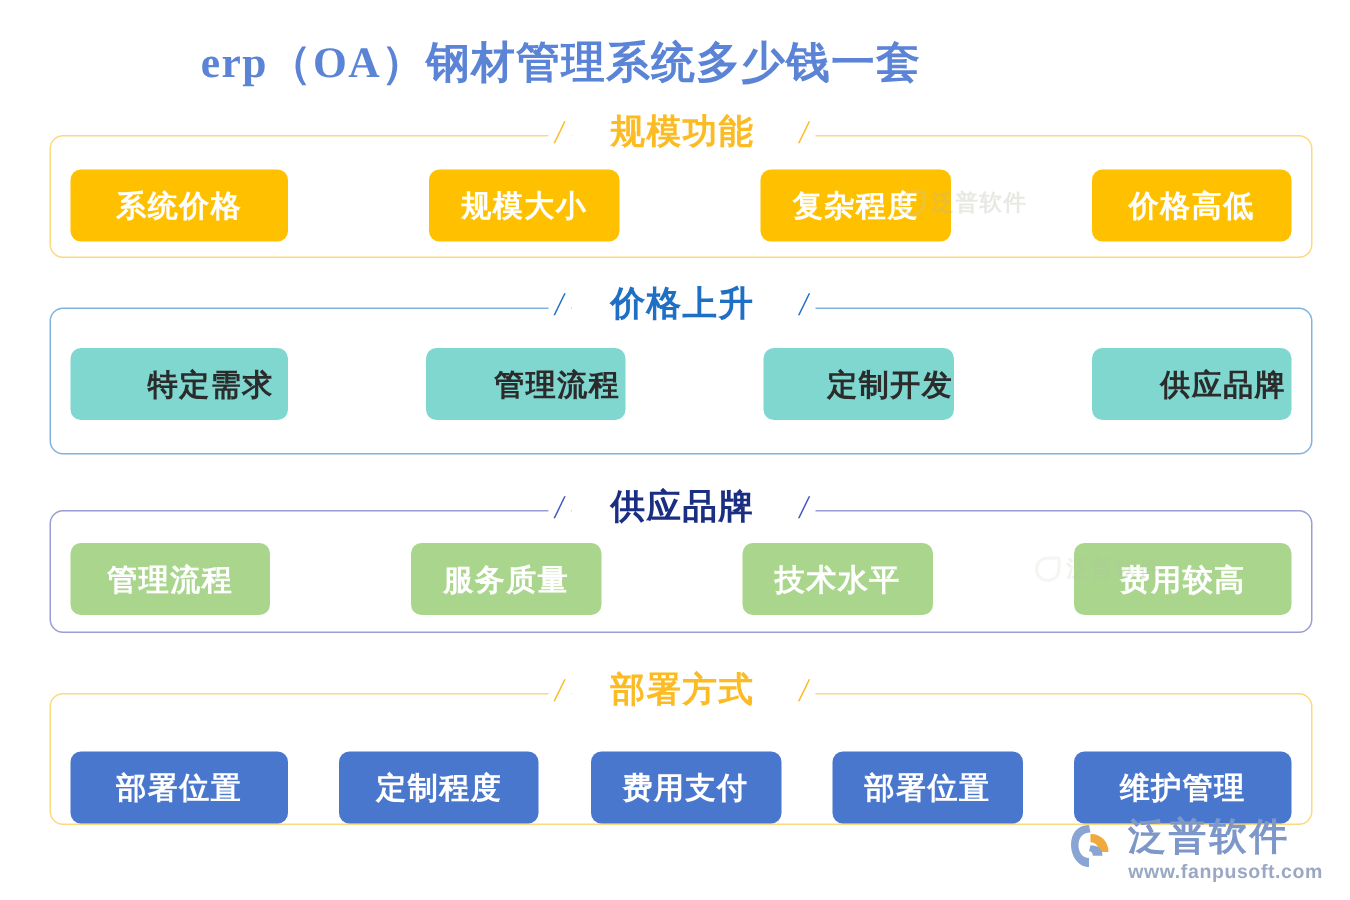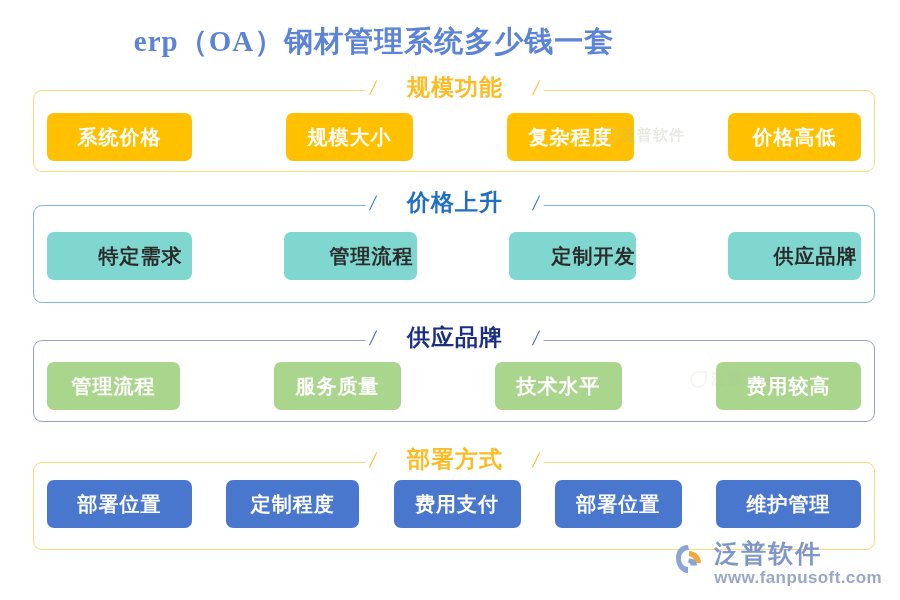--- a/index.html
+++ b/index.html
@@ -115,21 +115,21 @@
   #sec-2 { top: 340px; height: 82px; border-color: #9a9ed3; }
   #sec-2 .section-title { color: #1b2f82; }
   #sec-2 .section-title .slash { color: #3f54c0; }
   #sec-2 .chips { margin-top: 21px; }
   #sec-2 .chip { background: #a9d68c; }
 
   
   #sec-3 { top: 462px; height: 88px; border-color: #fbd97f; }
   #sec-3 .section-title { color: #fcbb22; }
   #sec-3 .section-title .slash { color: #fcbb22; }
-  #sec-3 .chips { margin-top: 17px; font-family: Liberation Serif, serif; }
+  #sec-3 .chips { margin-top: 38px; font-family: Liberation Serif, serif; }
   #sec-3 .chip { background: #4a77ce; }
 
   
   .w-a { width: 145px; }
   .w-b { width: 133px; }
   .w-c { width: 127px; }
 
   
   .watermark {
     position: absolute;
@@ -178,21 +178,21 @@
   .brand-text { display: flex; flex-direction: column; }
   .brand-name {
     font-size: 25px;
     font-weight: 700;
     color: #7d97c9;
     letter-spacing: 2px;
     line-height: 27px;
     font-family: "Liberation Sans", sans-serif;
   }
   .brand-url {
-    font-size: 17px;
+    font-size: 13px;
     font-weight: 700;
     color: #9aa8c4;
     letter-spacing: .4px;
     font-family: "Liberation Sans", sans-serif;
     margin-top: 1px;
   }
 </style>
 </head>
 <body>
 

